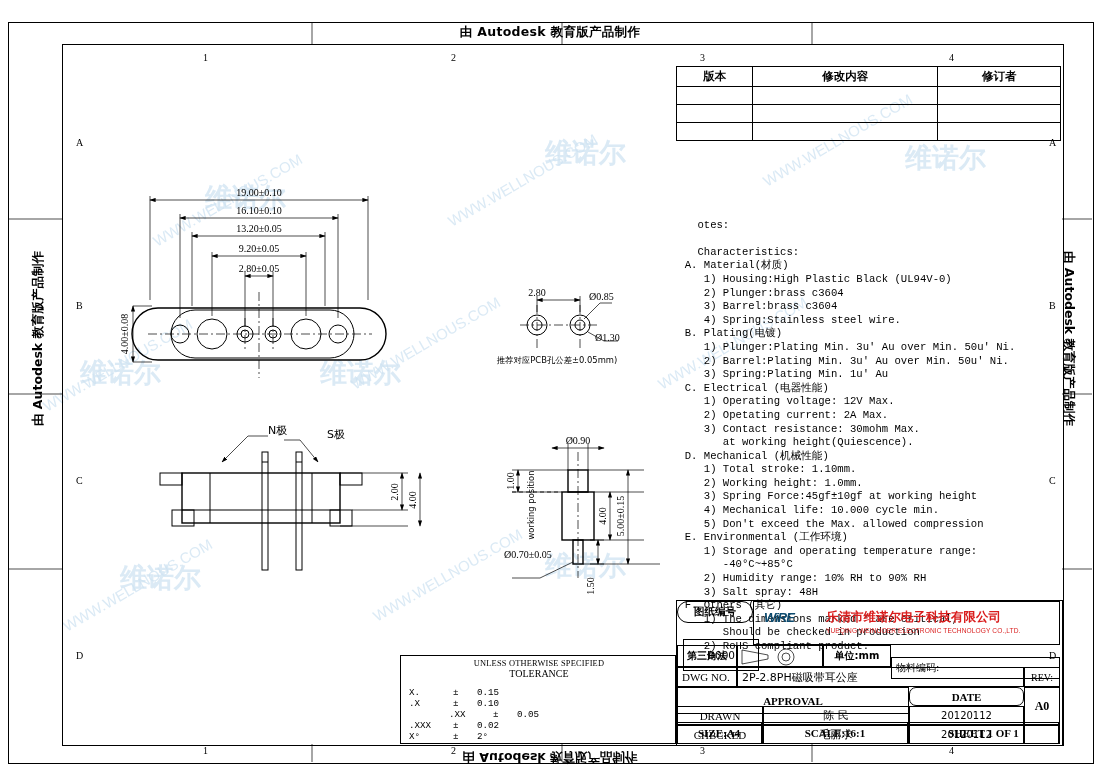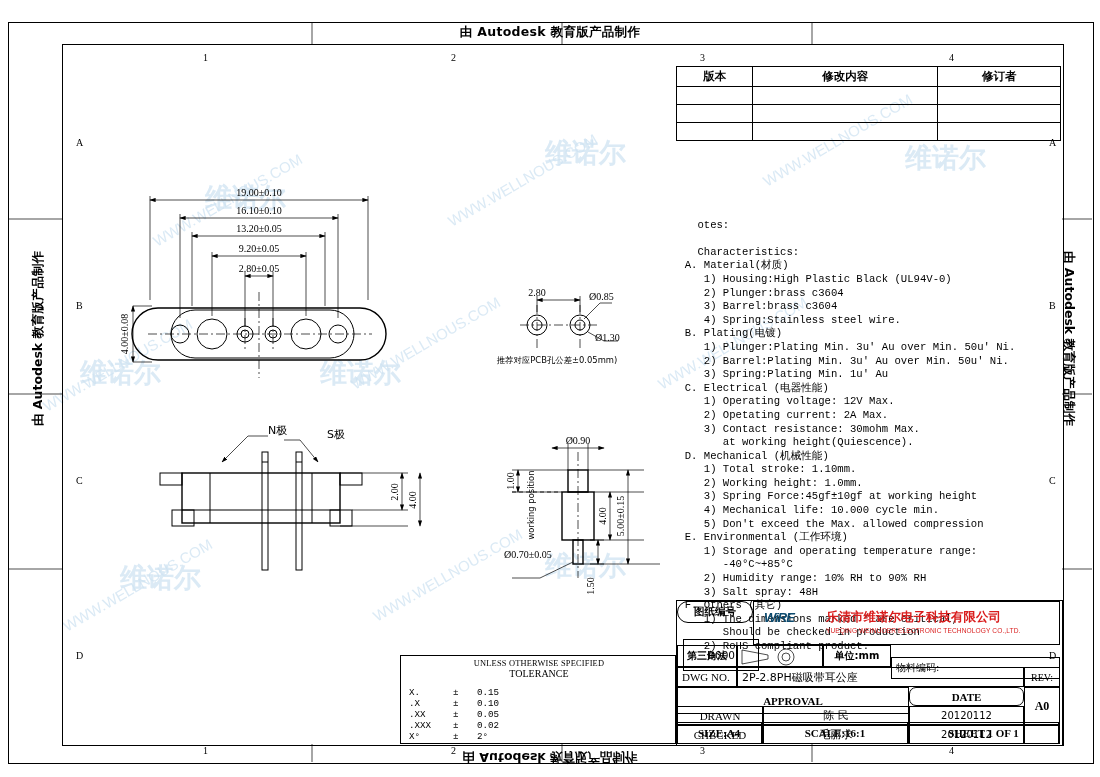--- a/index.html
+++ b/index.html
@@ -398,21 +398,21 @@
       <div class="tolrow" style="display:flex;">
         <span style="width:44px;">X.</span>
         <span style="width:24px;">±</span>
         <span>0.15</span>
       </div>
       <div class="tolrow" style="display:flex;">
         <span style="width:44px;">.X</span>
         <span style="width:24px;">±</span>
         <span>0.10</span>
       </div>
-      <div class="tolrow" style="display:flex;">
+      <div class="tolrow" style="display:flex;margin-left:40px;">
         <span style="width:44px;">.XX</span>
         <span style="width:24px;">±</span>
         <span>0.05</span>
       </div>
       <div class="tolrow" style="display:flex;">
         <span style="width:44px;">.XXX</span>
         <span style="width:24px;">±</span>
         <span>0.02</span>
       </div>
       <div class="tolrow" style="display:flex;">

